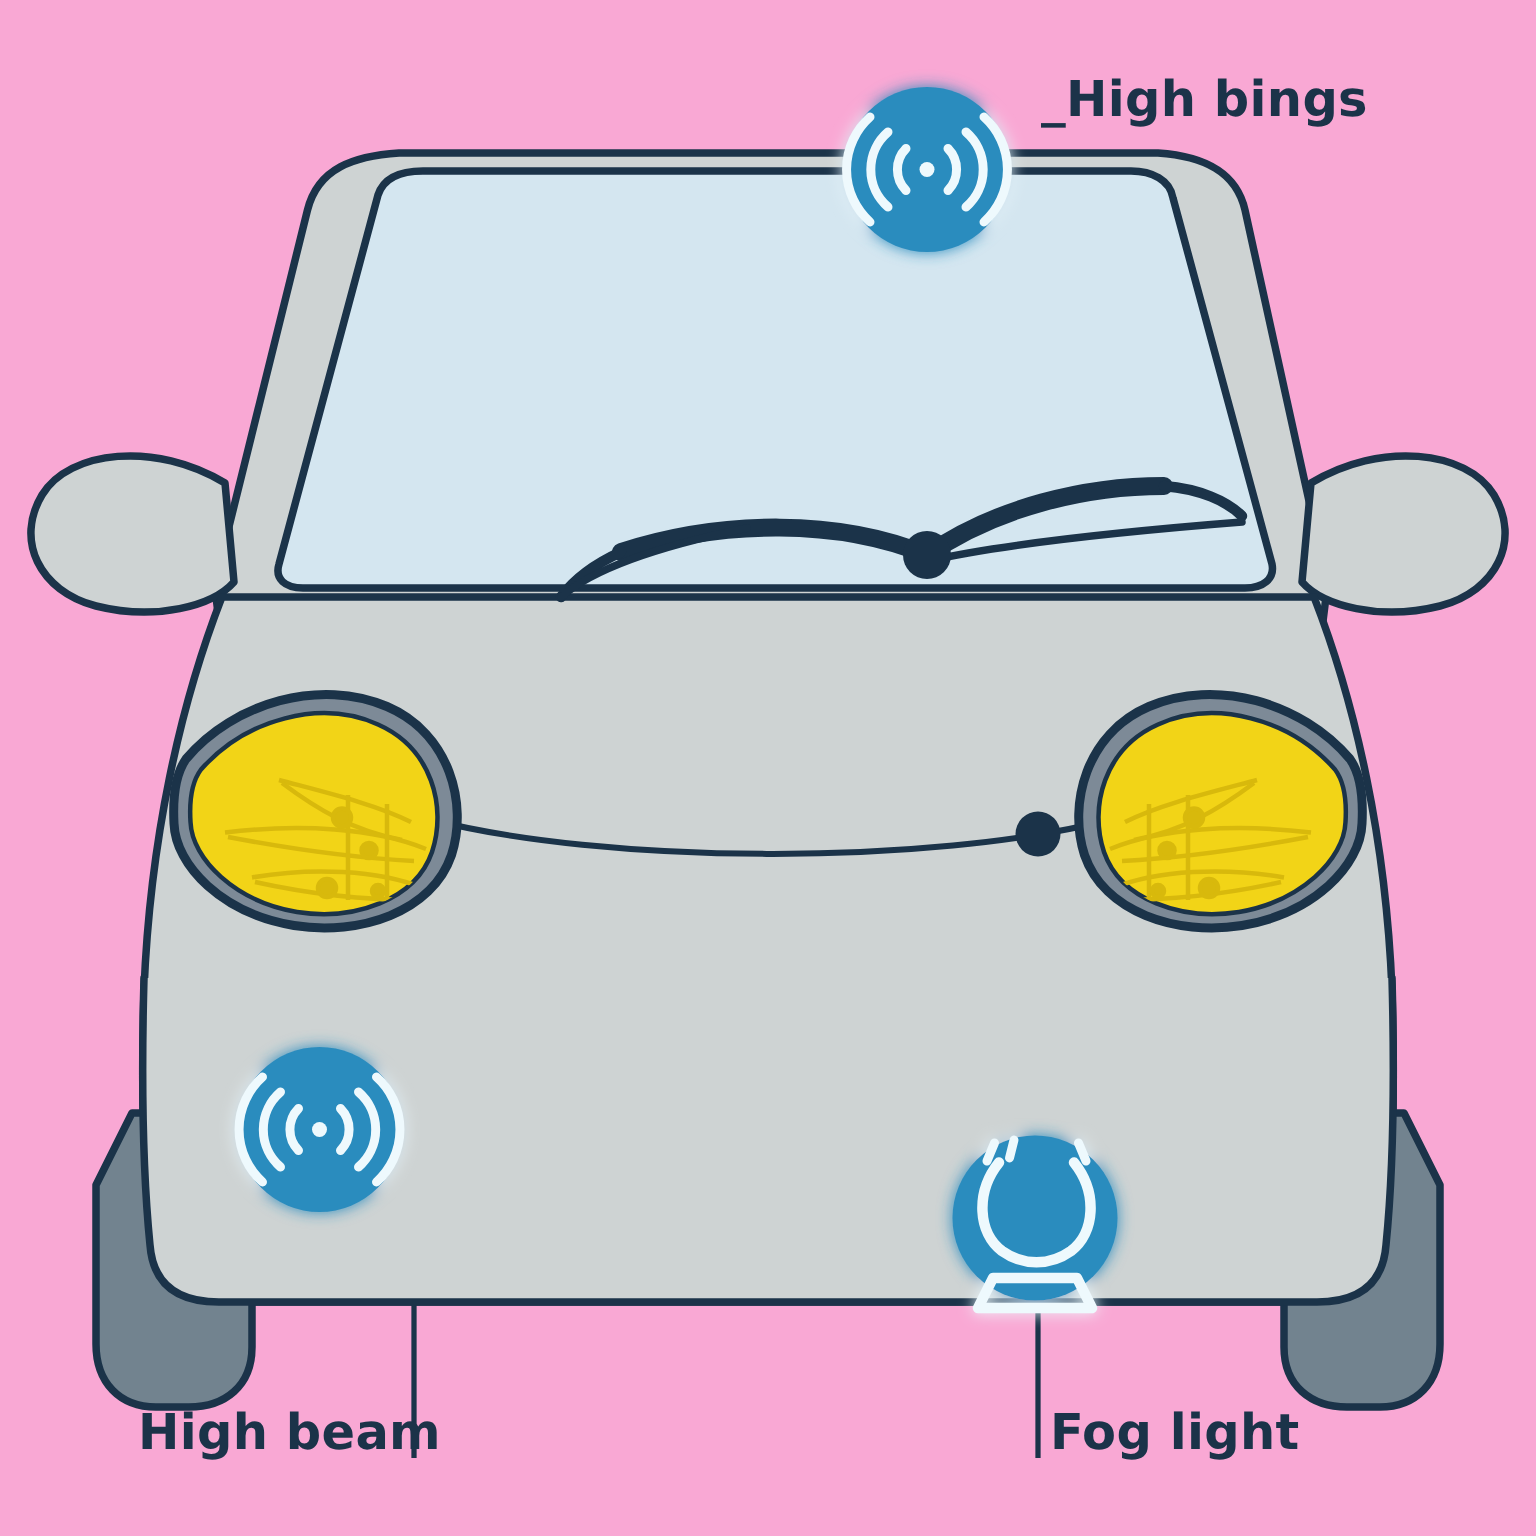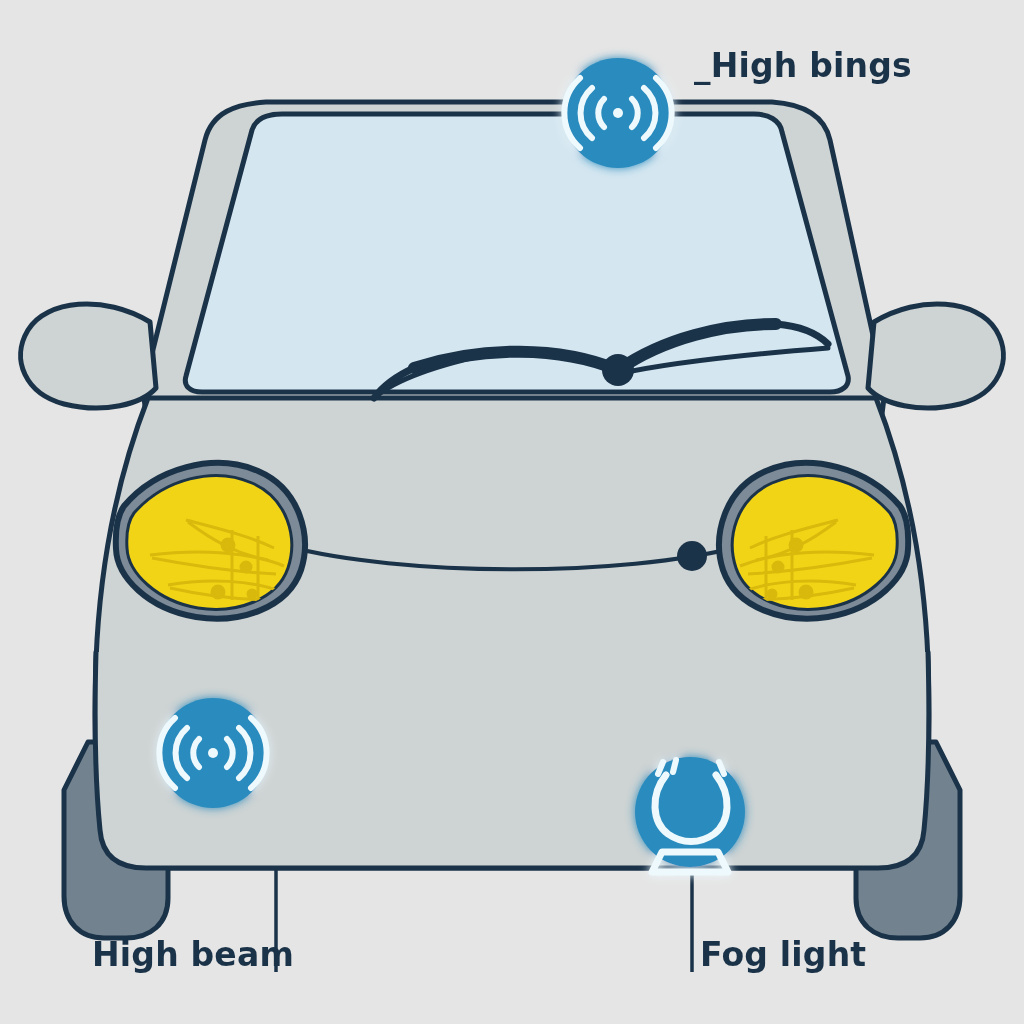--- a/index.html
+++ b/index.html
@@ -4,21 +4,21 @@
 <style>
   html, body {
     margin: 0;
     padding: 0;
     background: #ffffff;
   }
   #stage {
     position: relative;
     width: 1024px;
     height: 1024px;
-    background: #e5e5e5;
+    background: #f9a8d4;
     overflow: hidden;
     font-family: "DejaVu Sans", "Liberation Sans", sans-serif;
     text-decoration: underline;
   }
   #diagram-svg {
     position: absolute;
     left: 0;
     top: 0;
     width: 1024px;
     height: 1024px;

